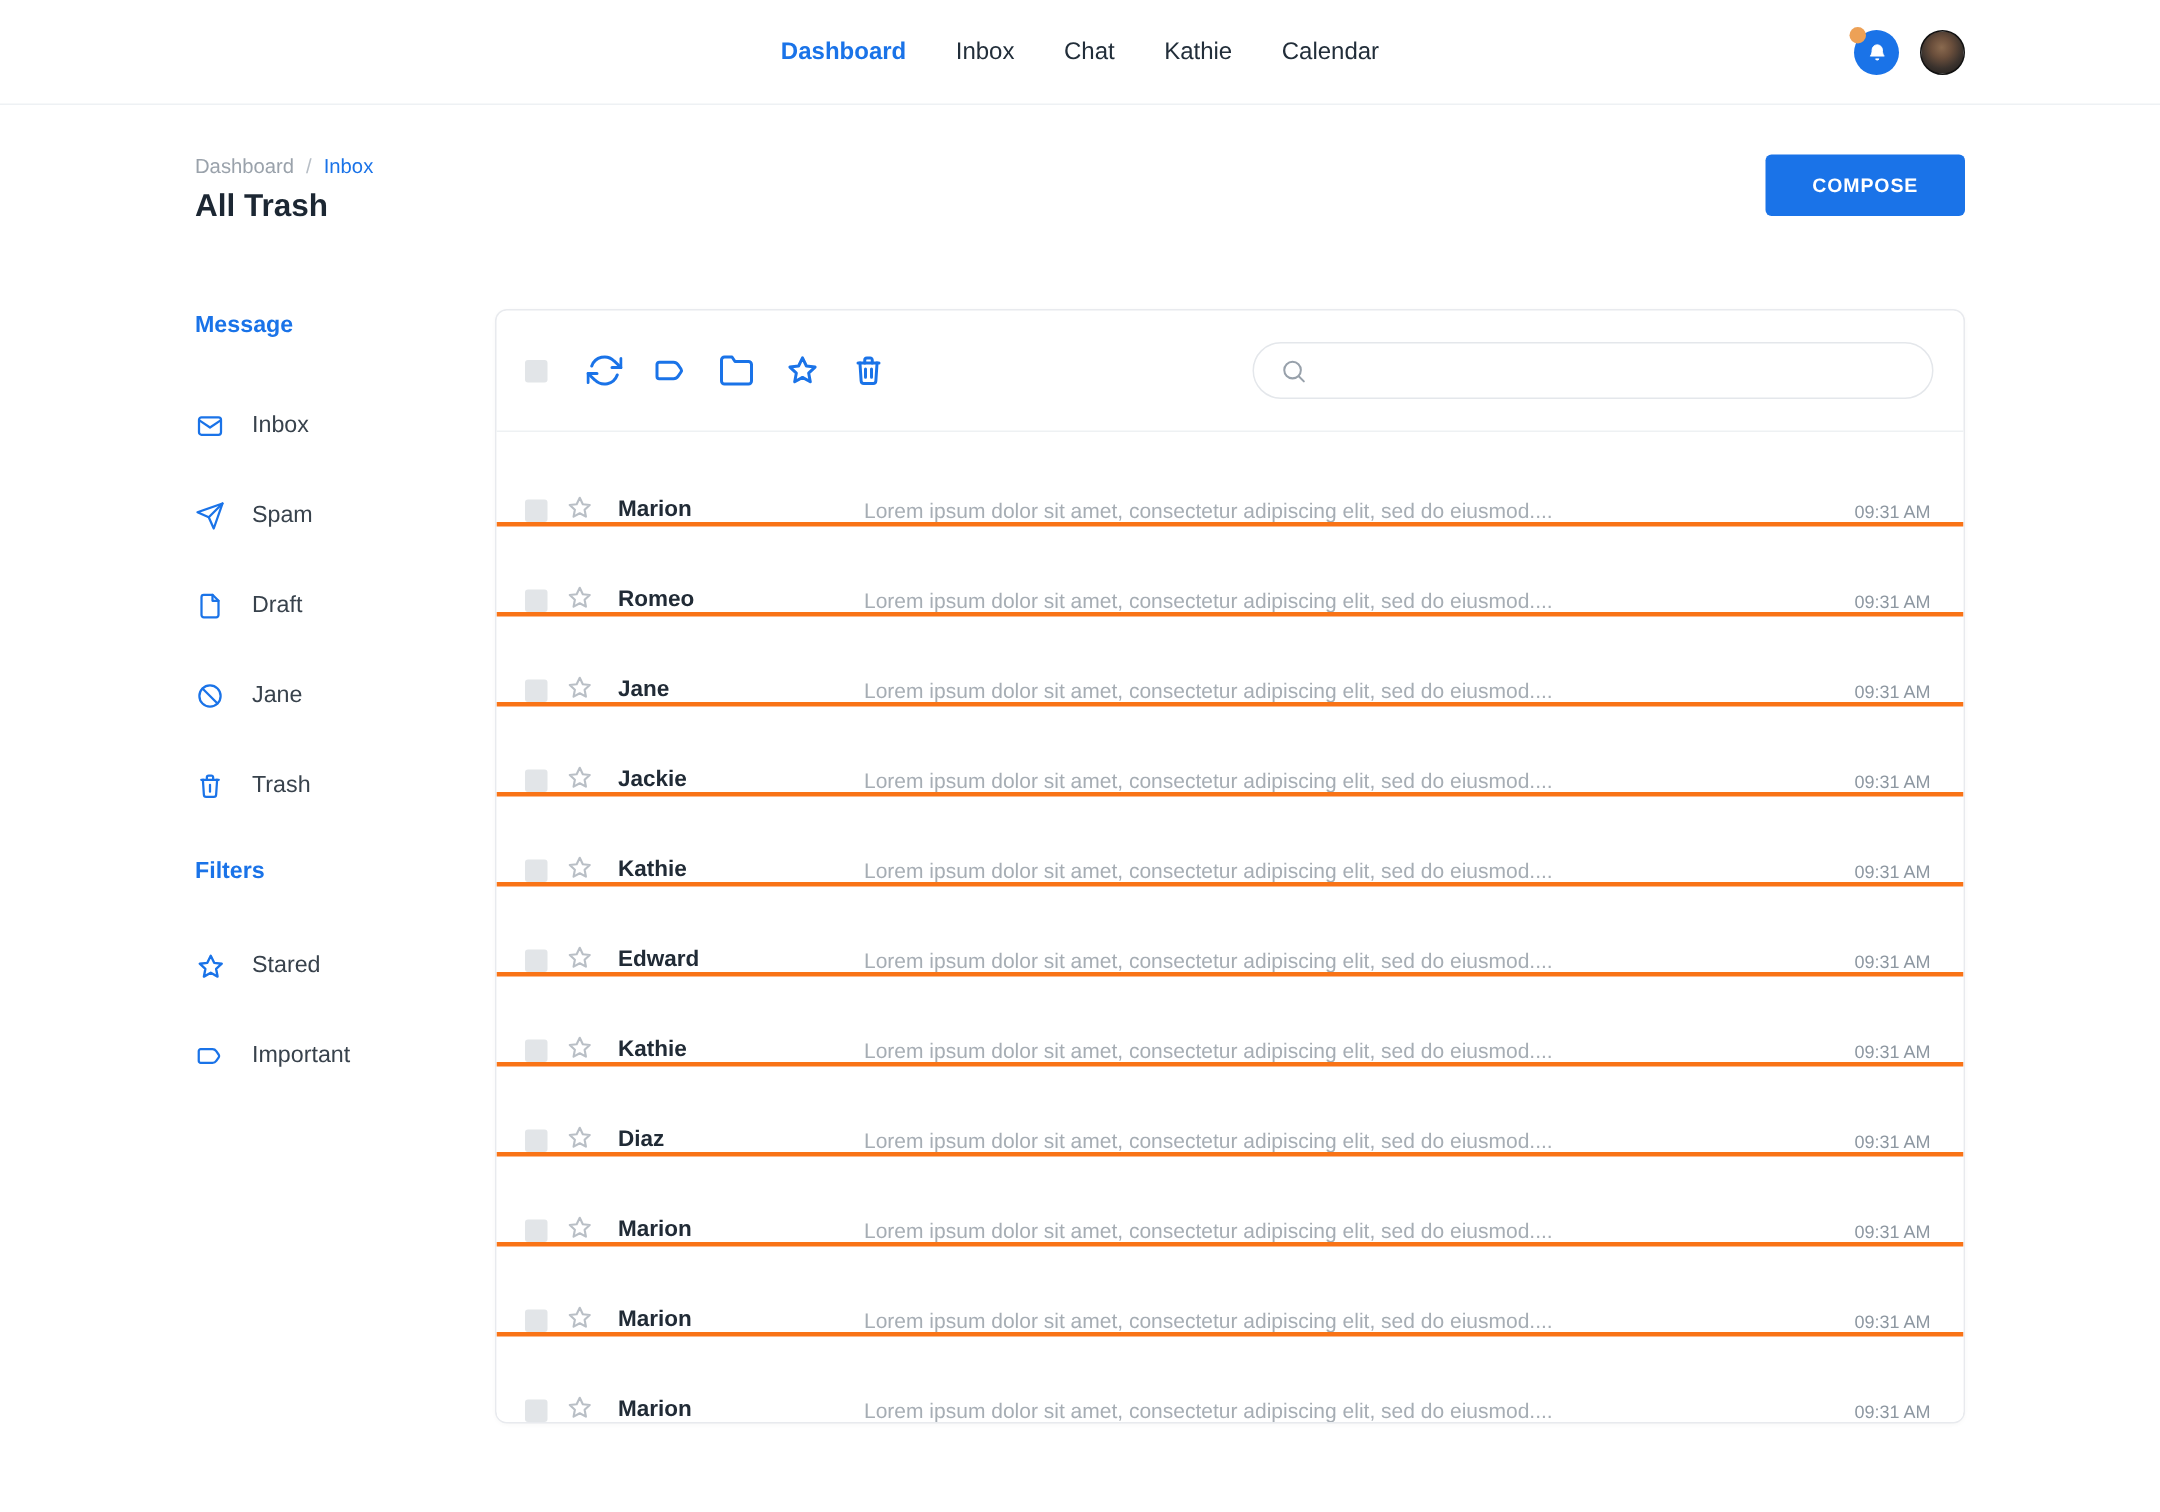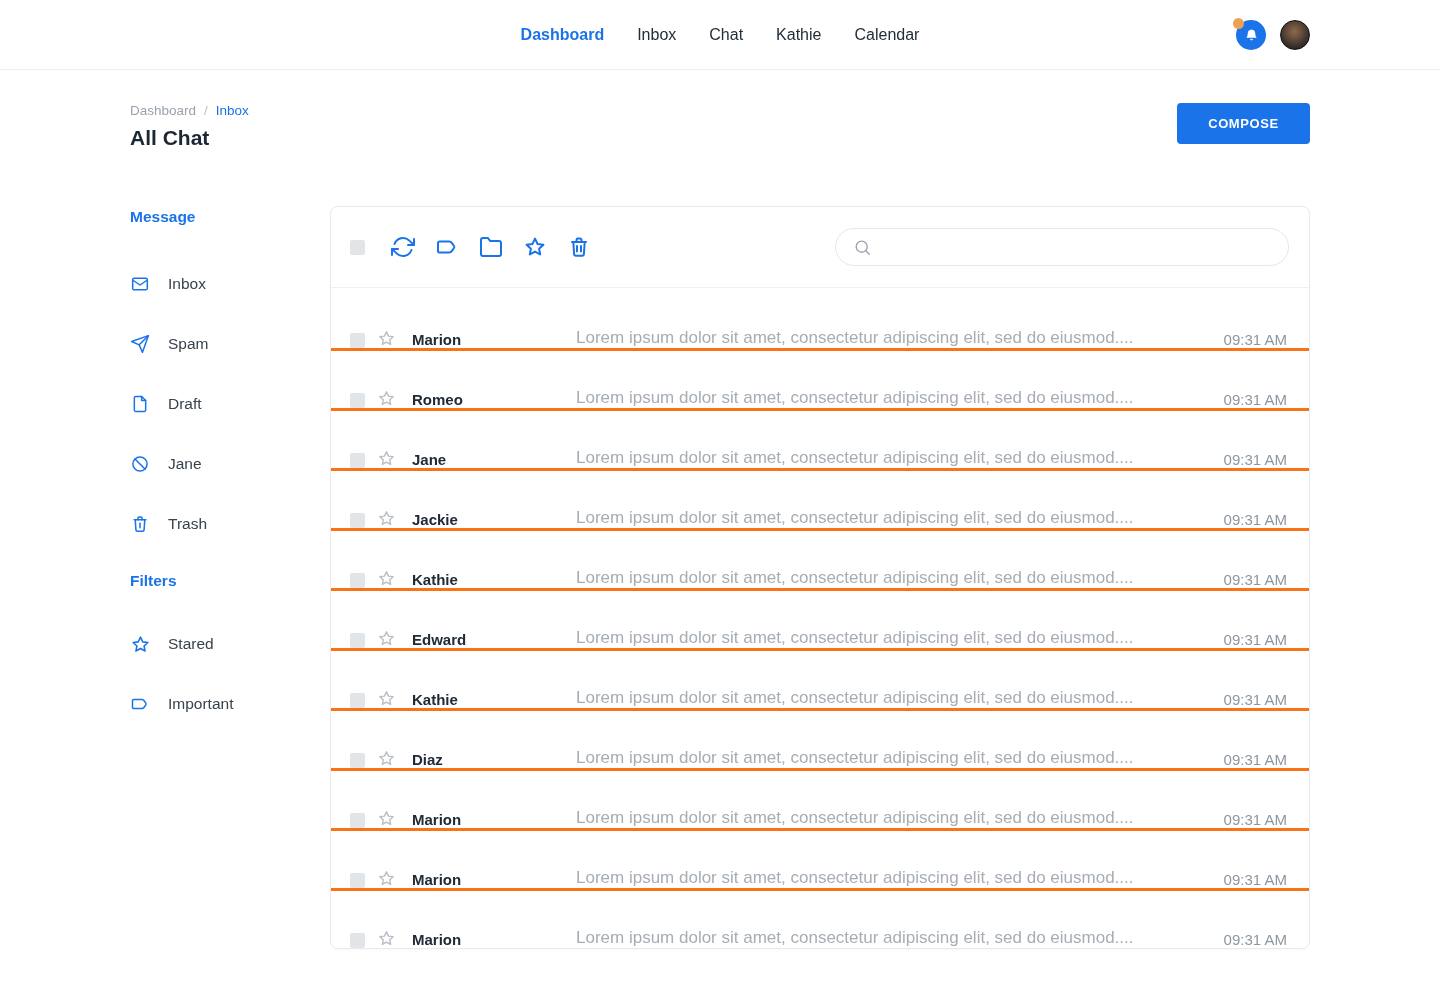--- a/index.html
+++ b/index.html
@@ -105,22 +105,22 @@
   }
 
   .row {
     height:60px; display:flex; align-items:flex-end;
     padding:0 22px 0 19px; cursor:pointer; background:#fff;
   }
   .row + .row { border-top:3px solid #f97316; }
   .row .cb { margin-right:12px; }
   .row .star { color:#b9bfc6; width:19px; height:19px; flex:none; margin-right:16px; background:none; border:none; padding:0; cursor:pointer; }
   .sender { width:164px; flex:none; font-size:15px; font-weight:700; color:#212b36; }
-  .preview { flex:1; font-size:17px; color:#a6adb4; white-space:nowrap; overflow:hidden; text-overflow:ellipsis; padding-right:27px; }
-  .time { flex:none; font-size:15px; color:#8d97a1; }
+  .preview { flex:1; font-size:14px; color:#a6adb4; white-space:nowrap; overflow:hidden; text-overflow:ellipsis; padding-right:27px; }
+  .time { flex:none; font-size:12px; color:#8d97a1; }
 </style>
 </head>
 <body>
 
 <header class="app-header">
   <nav class="main-nav">
     <button class="nav-link active">Dashboard</button>
     <button class="nav-link">Inbox</button>
     <button class="nav-link">Chat</button>
     <button class="nav-link">Kathie</button>
@@ -139,21 +139,21 @@
 
 <main class="page">
 
   <div class="page-head">
     <div>
       <div class="crumbs">
         <span class="crumb-root">Dashboard</span>
         <span class="crumb-sep">/</span>
         <span class="crumb-current">Inbox</span>
       </div>
-      <h1 class="page-title">All Chat</h1>
+      <h1 class="page-title">All Trash</h1>
     </div>
     <button class="compose-btn">COMPOSE</button>
   </div>
 
   <div class="content">
 
     <aside class="sidebar">
       <div class="side-title">Message</div>
 
       <div class="side-item">

